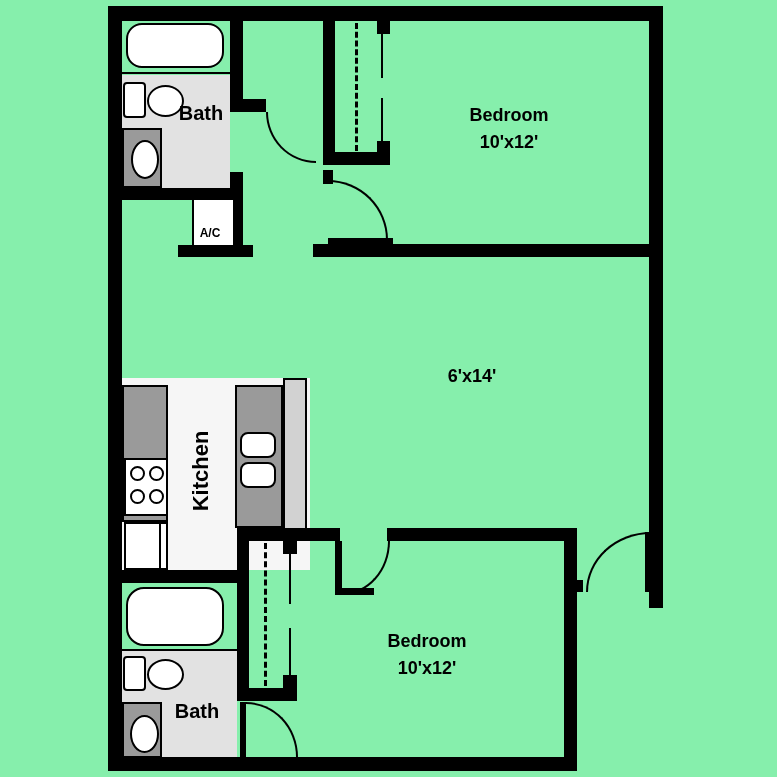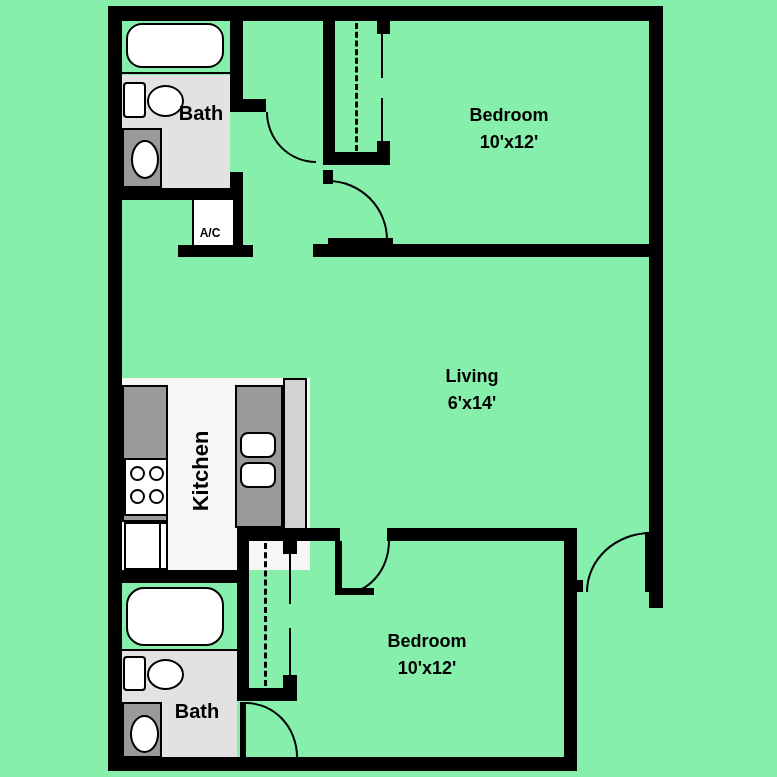--- a/index.html
+++ b/index.html
@@ -67,21 +67,20 @@
   <div class="wall" style="left:313px;top:244px;width:350px;height:13px;"></div>
   <div class="wall" style="left:323px;top:170px;width:10px;height:14px;"></div>
   <div class="wall" style="left:328px;top:238px;width:65px;height:8px;"></div>
   <div class="arc tr" style="left:328px;top:180px;width:60px;height:60px;"></div>
   <div class="label roomlabel" style="left:419px;top:102px;width:180px;">
     <div>Bedroom</div>
     <div>10'x12'</div>
   </div>
 
   <div class="label roomlabel" style="left:382px;top:363px;width:180px;">
-    <div>Living</div>
     <div>6'x14'</div>
   </div>
 
   <div class="floor dark" style="left:122px;top:385px;width:46px;height:137px;border:2px solid #000;box-sizing:border-box;"></div>
   <div class="fixture" style="left:124px;top:458px;width:44px;height:58px;border-width:2px;">
     <div style="position:absolute;left:4px;top:6px;width:15px;height:15px;border:2.5px solid #000;border-radius:50%;box-sizing:border-box;"></div>
     <div style="position:absolute;left:23px;top:6px;width:15px;height:15px;border:2.5px solid #000;border-radius:50%;box-sizing:border-box;"></div>
     <div style="position:absolute;left:4px;top:29px;width:15px;height:15px;border:2.5px solid #000;border-radius:50%;box-sizing:border-box;"></div>
     <div style="position:absolute;left:23px;top:29px;width:15px;height:15px;border:2.5px solid #000;border-radius:50%;box-sizing:border-box;"></div>
   </div>

